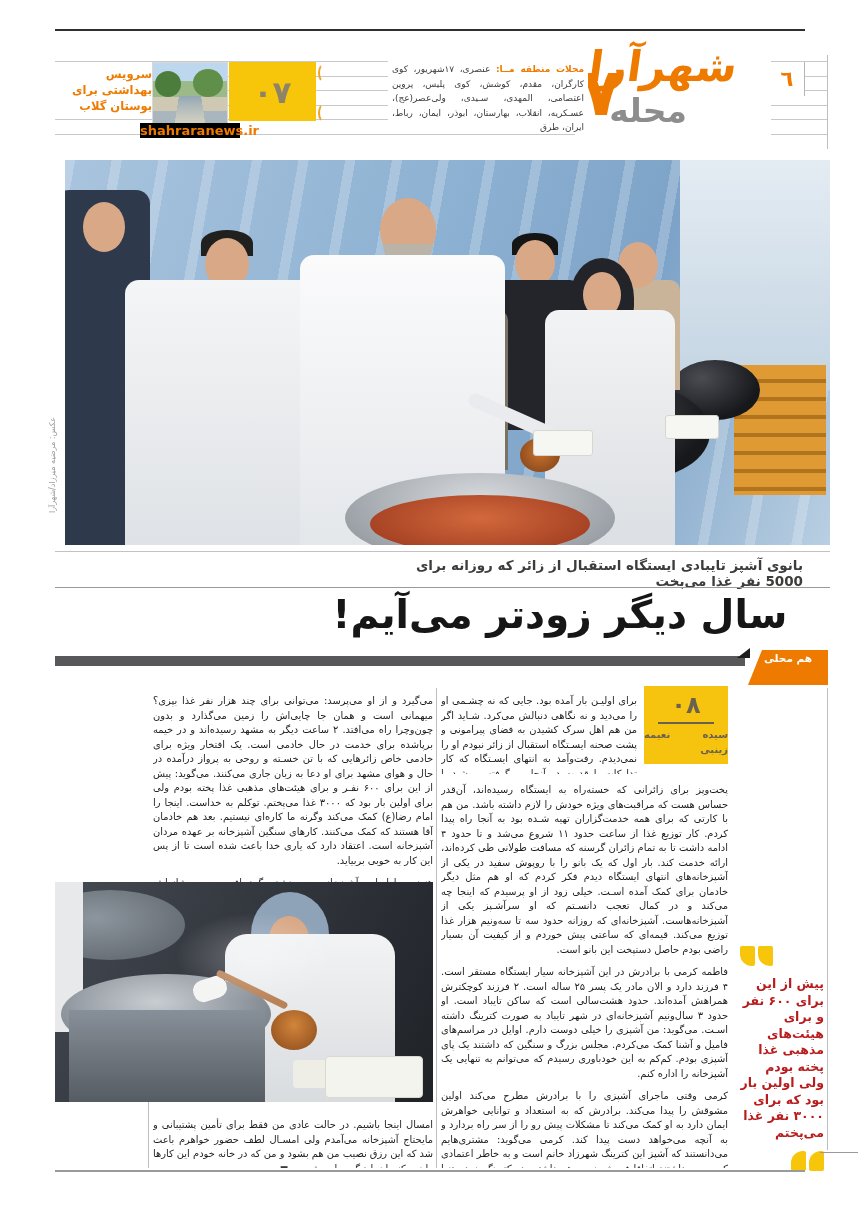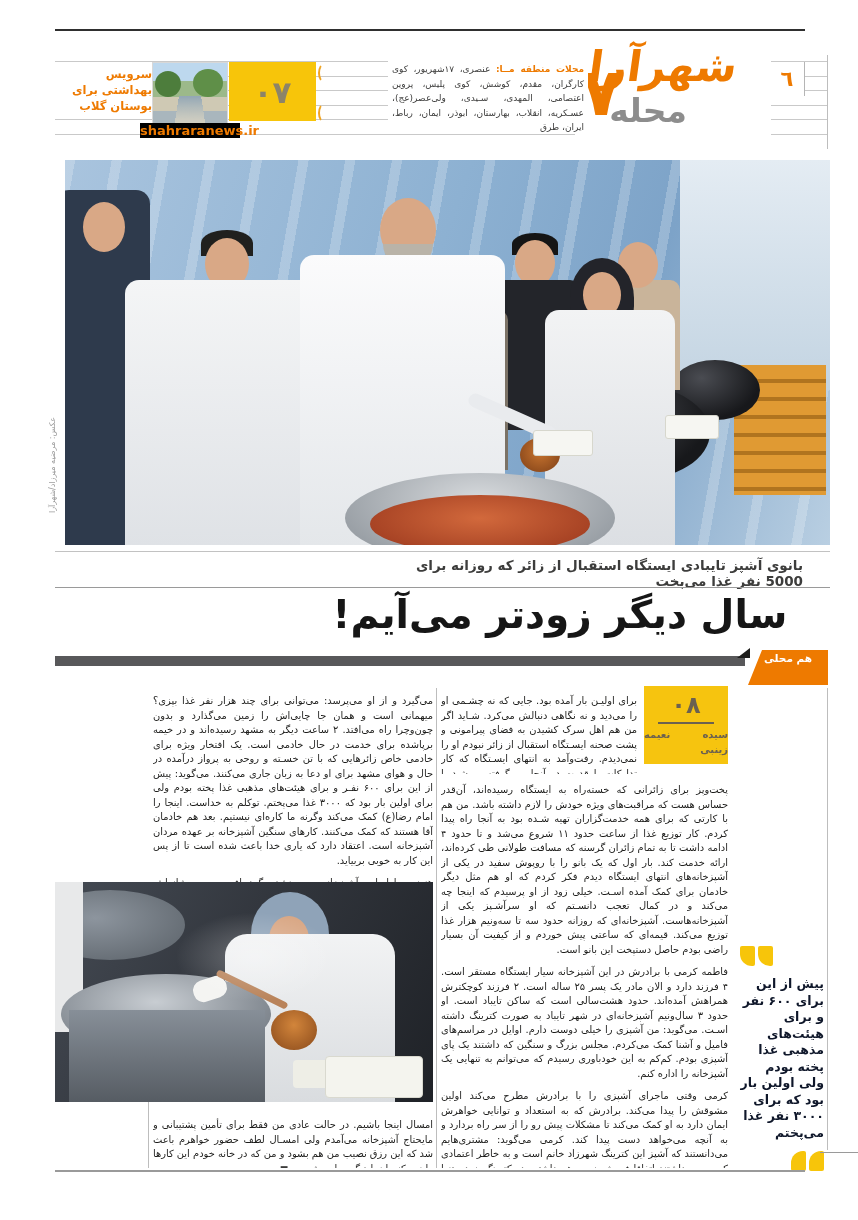--- a/index.html
+++ b/index.html
@@ -124,21 +124,21 @@
   .p2-foam2{position:absolute;right:70px;bottom:14px;width:70px;height:28px;background:#eeeee6;border-radius:4px;}
   .p2-steam{position:absolute;left:120px;top:30px;width:160px;height:90px;background:radial-gradient(ellipse,rgba(255,255,255,.30),rgba(255,255,255,0) 70%);}
   
   .pull-quote{left:740px;top:946px;width:84px;}
   .qm{display:flex;gap:3px;}
   .qm i{width:15px;height:20px;background:#f7c50a;}
   .qm-open{justify-content:flex-end;margin-bottom:10px;}
   .qm-open i{border-radius:2px 2px 2px 12px;}
   .qm-close{justify-content:flex-start;margin-top:10px;}
   .qm-close i{border-radius:12px 2px 2px 2px;}
-  .pq-text{color:#0f172a;font-size:12.5px;line-height:16.5px;font-weight:bold;text-align:right;}
+  .pq-text{color:#b91c1c;font-size:12.5px;line-height:16.5px;font-weight:bold;text-align:right;}
   
   .footer-rule{left:55px;top:1170px;width:750px;height:2px;background:#9a9a9a;}
   .footer-rule-rt{left:820px;top:1152px;width:38px;height:1px;background:#9a9a9a;}
 </style>
 </head>
 <body>
 
 <div class="abs top-rule"></div>
 <div class="abs hdr-lines"></div>
 <div class="abs rule-v hdr-vline"></div>

